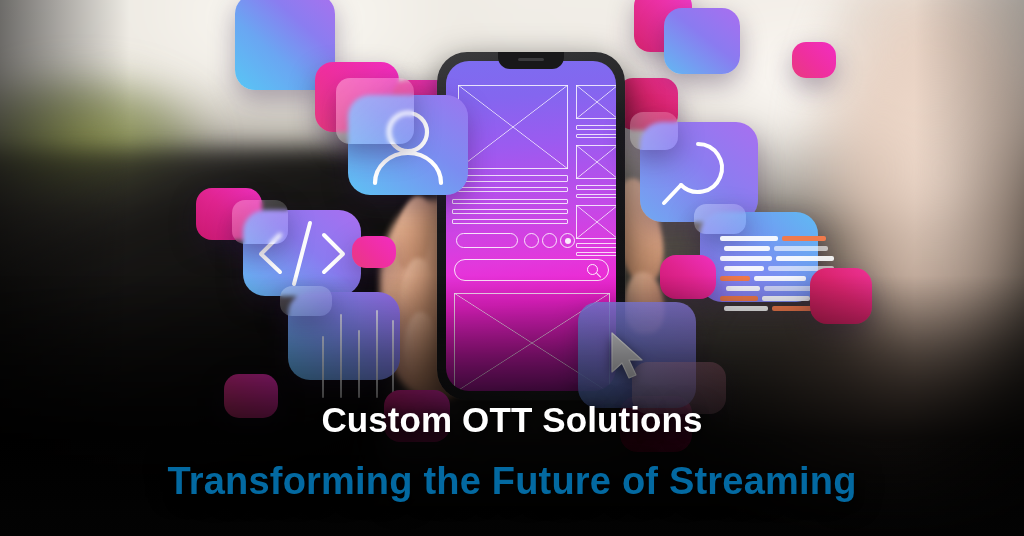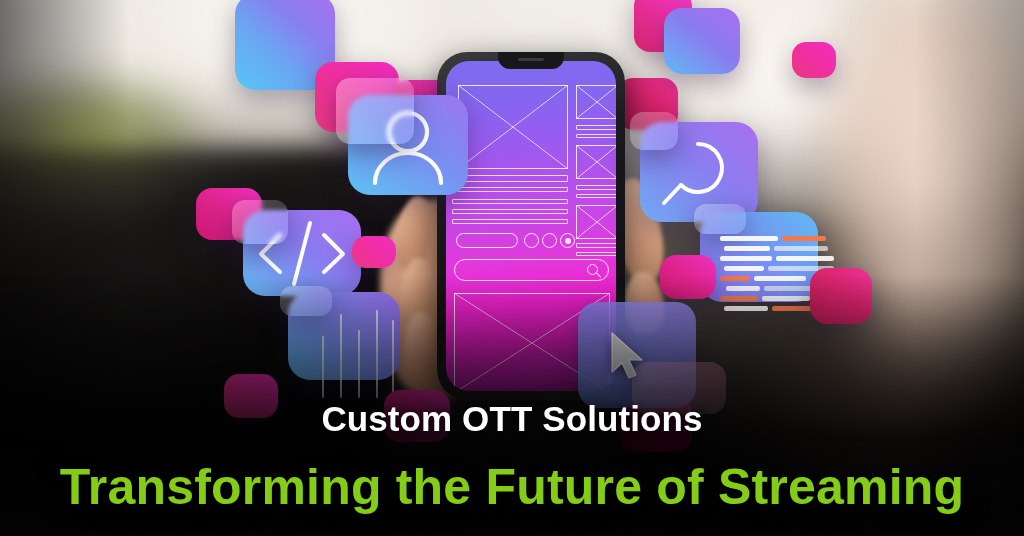--- a/index.html
+++ b/index.html
@@ -138,27 +138,27 @@
   .cl.dim{ background:rgba(255,255,255,.62); }
 
   
   .bar { position:absolute; width:2px; background:rgba(255,255,255,.72); border-radius:1px; }
 
   
   .cursor { position:absolute; left:608px; top:330px; width:42px; height:52px;
             filter:drop-shadow(0 3px 6px rgba(0,0,0,.55)); }
 
   
-  .captions { position:absolute; left:0; right:0; bottom:22px; text-align:center; z-index:60; }
+  .captions { position:absolute; left:0; right:0; bottom:34px; text-align:center; z-index:60; }
   .title-main {
     font-size:35px; font-weight:700; color:#ffffff; letter-spacing:.1px;
     line-height:1.08; text-shadow:0 2px 10px rgba(0,0,0,.85), 0 0 26px rgba(0,0,0,.6);
   }
   .title-sub {
-    margin-top:22px; font-size:50px; font-weight:700; color:#84cc16;
+    margin-top:22px; font-size:38px; font-weight:700; color:#0369a1;
     line-height:1.08; letter-spacing:.2px;
     text-shadow:0 2px 10px rgba(0,0,0,.85), 0 0 26px rgba(0,0,0,.55);
   }
 </style>
 </head>
 <body>
 
 <div class="stage">
 
   <div class="bg">

